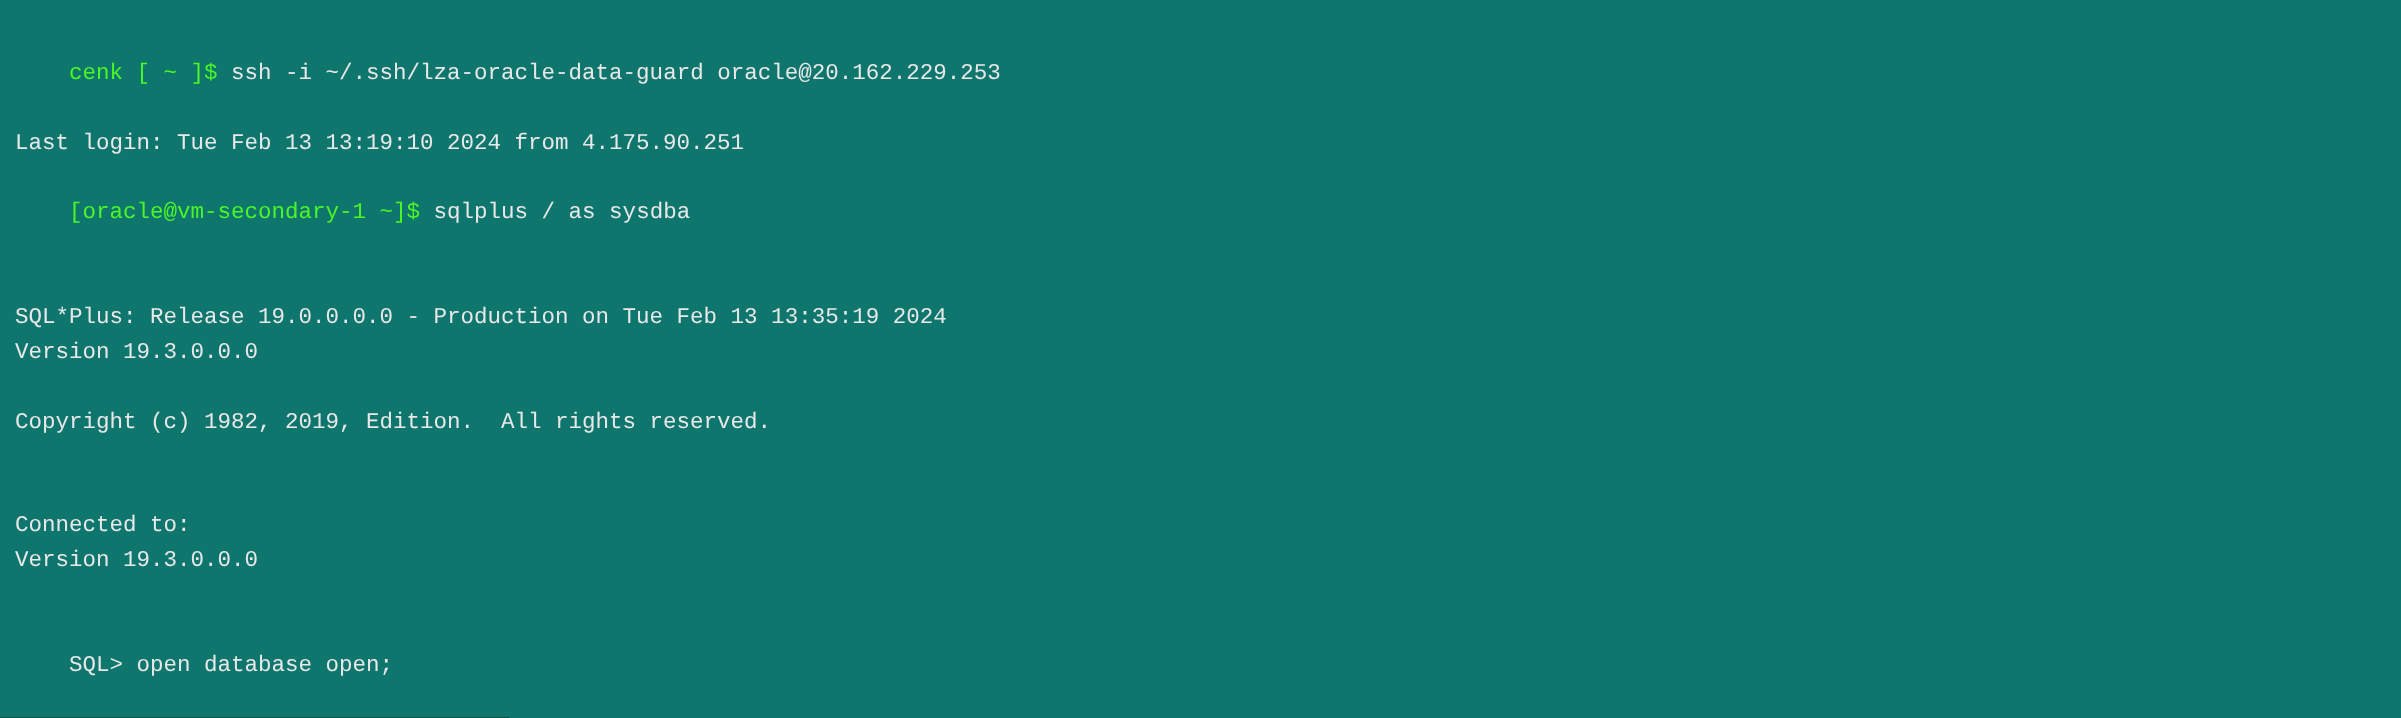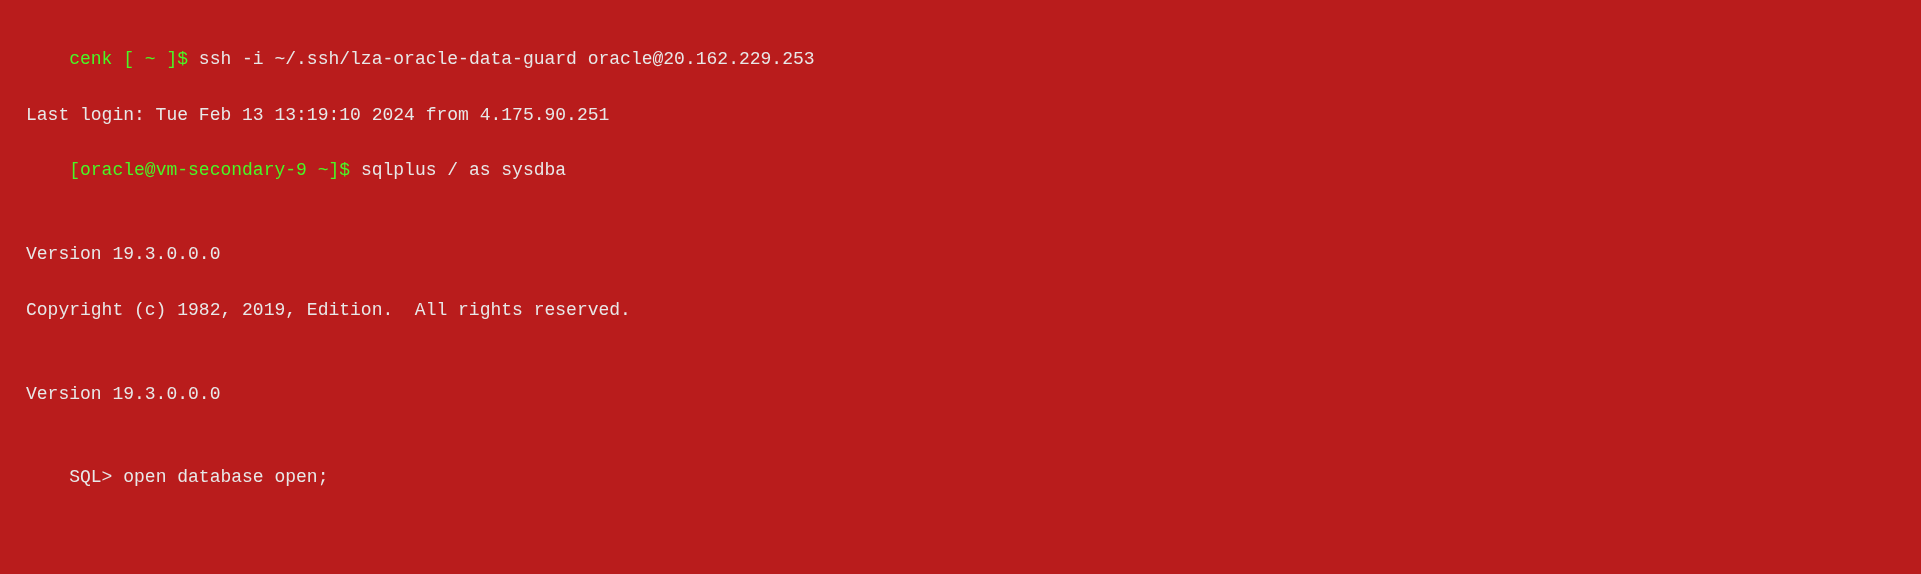--- a/index.html
+++ b/index.html
@@ -11,24 +11,24 @@
     body {
       background-color: #0a0a0a;
       width: 1921px;
       height: 574px;
       overflow: hidden;
       display: flex;
       align-items: stretch;
     }
 
     .terminal {
-      background-color: #b91c1c;
+      background-color: #0f766e;
       width: 100%;
       height: 100%;
-      padding: 18px 26px;
+      padding: 18px 12px;
       font-family: 'Courier New', Courier, monospace;
       font-size: 18px;
       line-height: 1.55;
       color: #f0f0f0;
     }
 
     .line {
       display: block;
       white-space: pre;
     }
@@ -56,35 +56,37 @@
 
 <div class="terminal">
 
   <span class="line">
     <span class="green">cenk [ ~ ]$ </span><span class="white">ssh -i ~/.ssh/lza-oracle-data-guard oracle@20.162.229.253</span>
   </span>
 
   <span class="line white">Last login: Tue Feb 13 13:19:10 2024 from 4.175.90.251</span>
 
   <span class="line">
-    <span class="green">[oracle@vm-secondary-9 ~]$ </span><span class="white">sqlplus / as sysdba</span>
+    <span class="green">[oracle@vm-secondary-1 ~]$ </span><span class="white">sqlplus / as sysdba</span>
   </span>
 
   <span class="empty"></span>
 
+  <span class="line white">SQL*Plus: Release 19.0.0.0.0 - Production on Tue Feb 13 13:35:19 2024</span>
 
   <span class="line white">Version 19.3.0.0.0</span>
 
   <span class="empty"></span>
 
   <span class="line white">Copyright (c) 1982, 2019, Edition.  All rights reserved.</span>
 
   <span class="empty"></span>
   <span class="empty"></span>
 
+  <span class="line white">Connected to:</span>
 
 
   <span class="line white">Version 19.3.0.0.0</span>
 
   <span class="empty"></span>
 
   <span class="line">
     <span class="white">SQL&gt; </span><span class="white">open database open;</span>
   </span>
 

